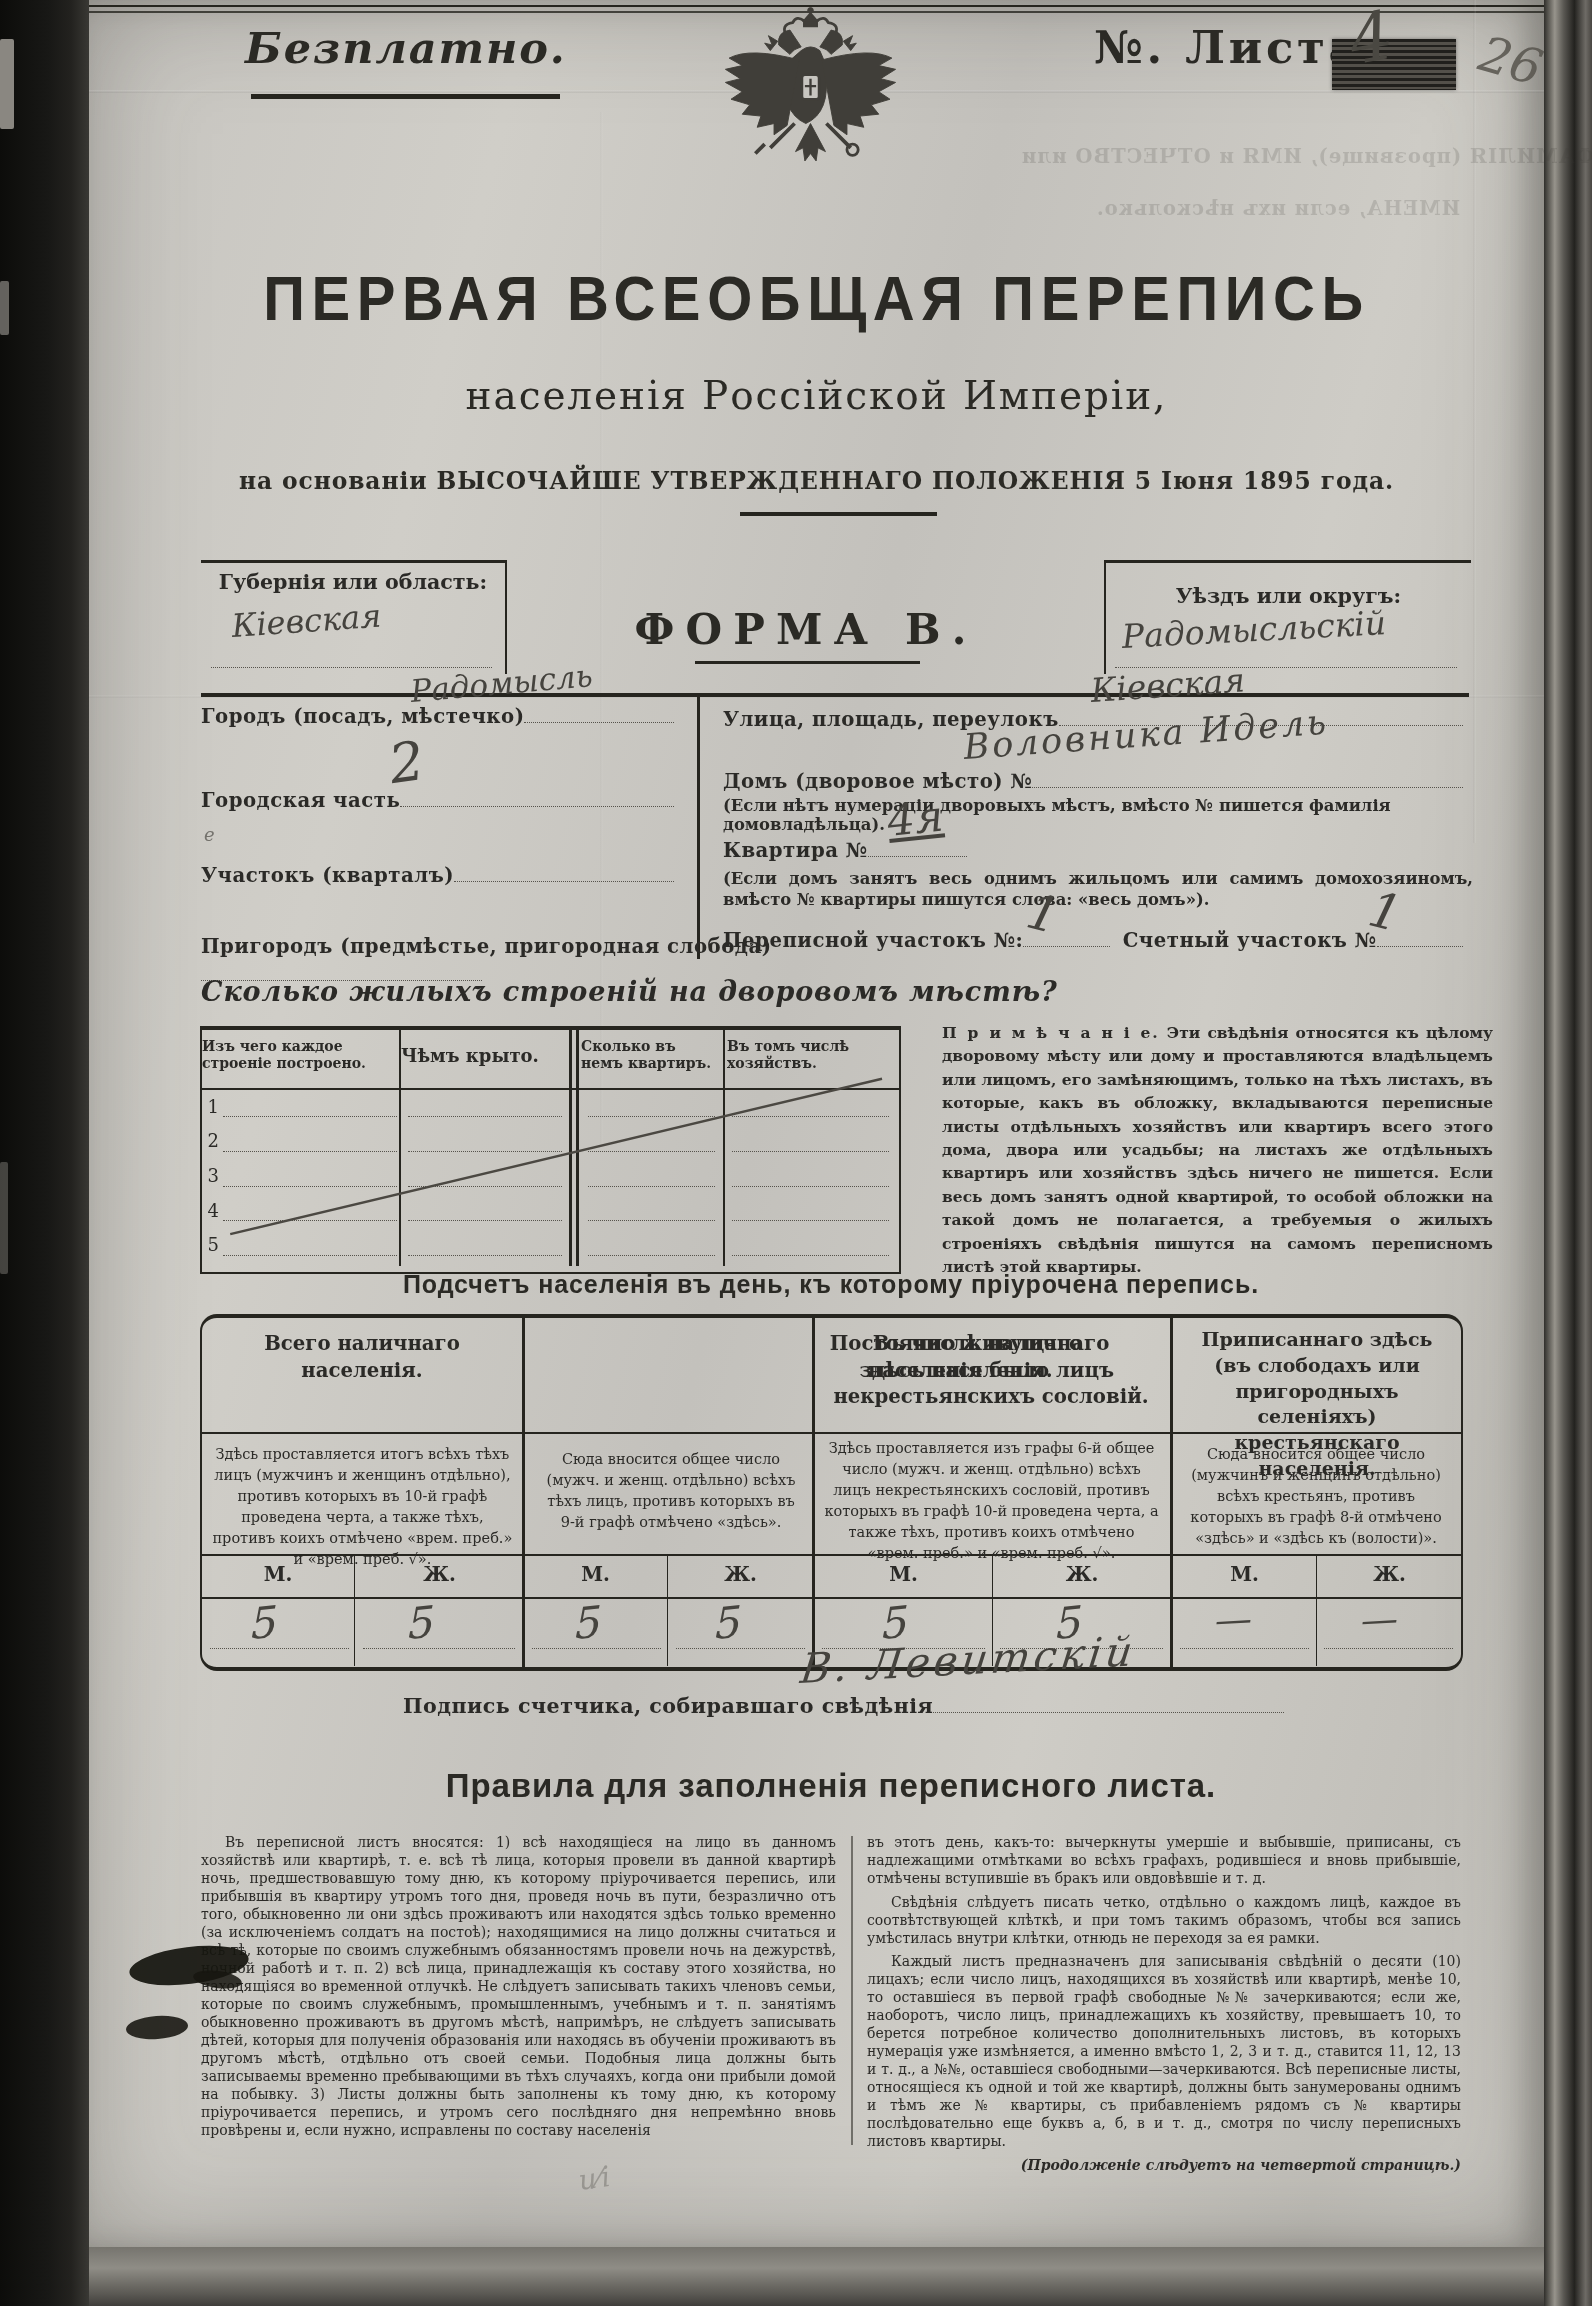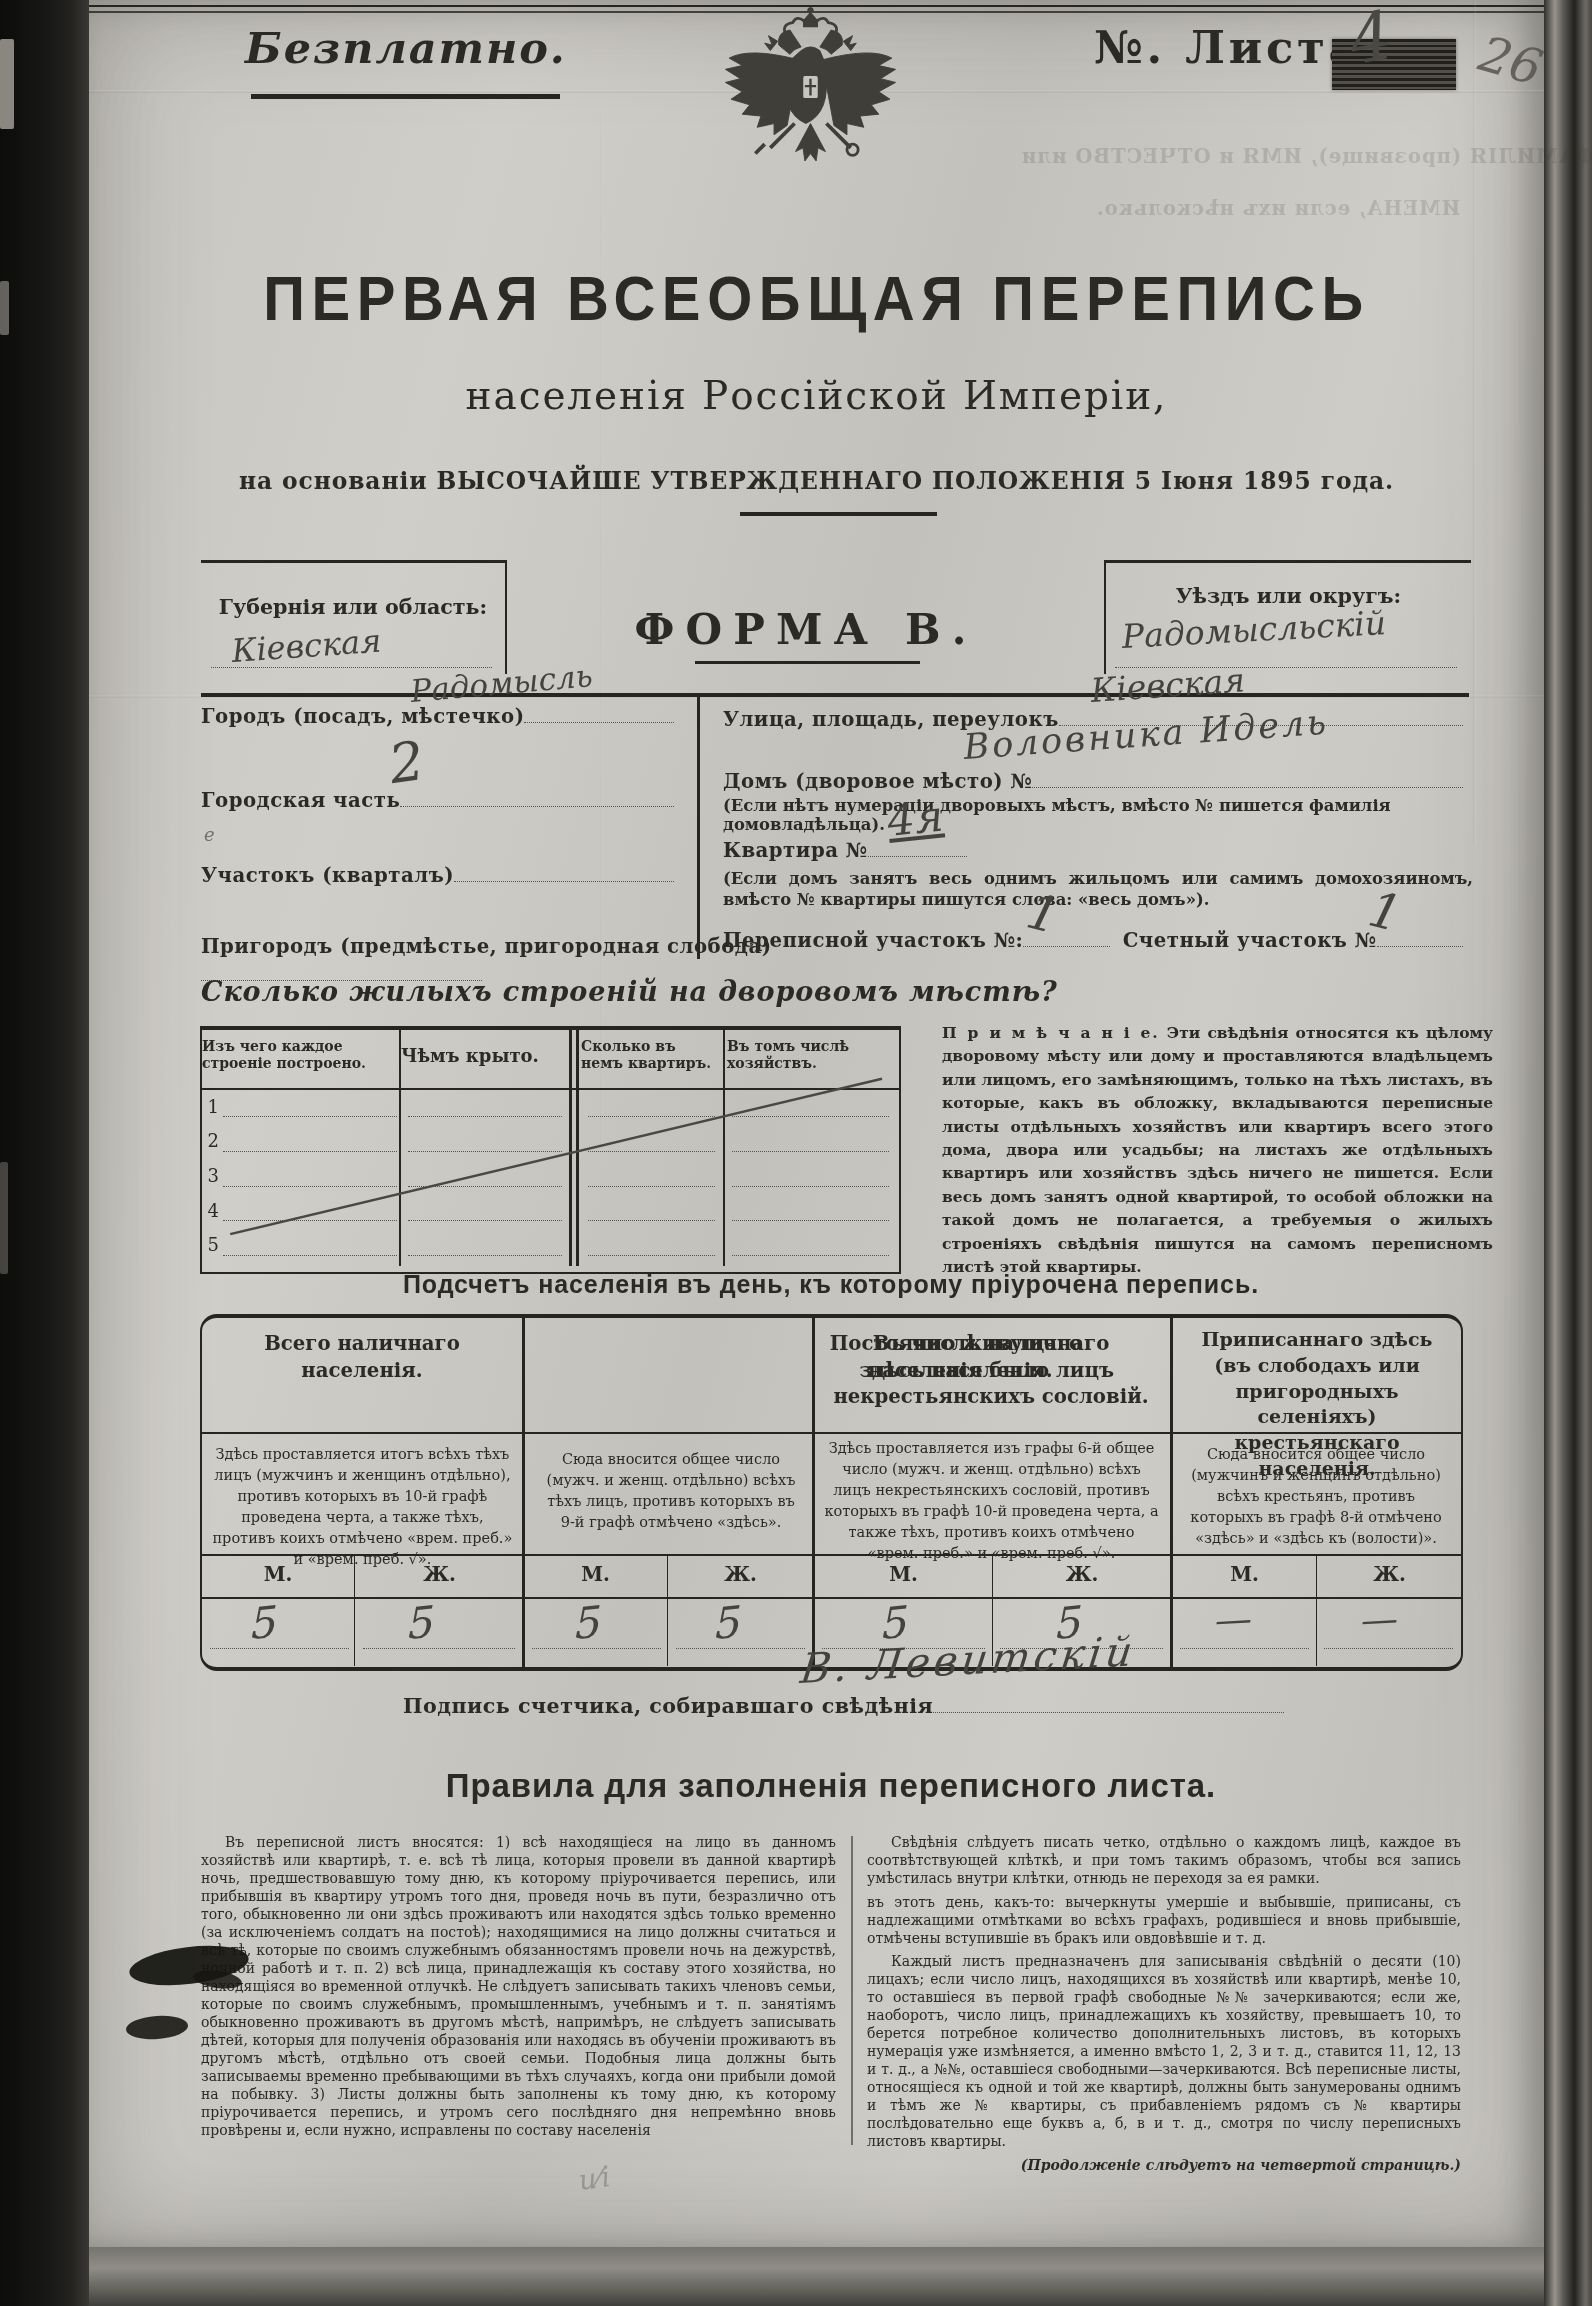--- a/index.html
+++ b/index.html
@@ -92,21 +92,21 @@
 
   <div class="abs mirror" style="left:1021px;top:145px;font-size:19.7px;letter-spacing:0.9px;">ФАМИЛІЯ (прозвище), ИМЯ и ОТЧЕСТВО или</div>
   <div class="abs mirror" style="left:1096px;top:197px;font-size:19.7px;letter-spacing:0.9px;">ИМЕНА, если ихъ нѣсколько.</div>
 
   <div class="abs sans ink" style="left:89px;top:264px;width:1455px;text-align:center;font-size:58px;font-weight:700;letter-spacing:6.6px;transform:scaleY(1.08);">ПЕРВАЯ ВСЕОБЩАЯ ПЕРЕПИСЬ</div>
   <div class="abs ink" style="left:89px;top:373px;width:1455px;text-align:center;font-size:39px;letter-spacing:1.9px;">населенія Россійской Имперіи,</div>
   <div class="abs ink" style="left:89px;top:467px;width:1455px;text-align:center;font-size:23.4px;font-weight:600;letter-spacing:0.9px;">на основаніи ВЫСОЧАЙШЕ УТВЕРЖДЕННАГО ПОЛОЖЕНІЯ 5 Іюня 1895 года.</div>
   <div class="abs rule" style="left:740px;top:512px;width:197px;height:3.7px;"></div>
 
   <div class="abs" style="left:201px;top:560px;width:304px;height:111px;border-top:3.7px solid #26251f;border-right:2.8px solid #26251f;">
-    <div style="margin-top:32px;text-align:center;font-size:20.6px;font-weight:700;">Губернія или область:</div>
+    <div style="margin-top:7px;text-align:center;font-size:20.6px;font-weight:700;">Губернія или область:</div>
     <div class="hw" style="margin:13px 0 0 32px;font-size:32px;transform:rotate(-4deg);">Кіевская</div>
   </div>
   <div class="abs dotline" style="left:211px;top:667px;width:281px;"></div>
 
   <div class="abs ink" style="left:525px;top:605px;width:562px;text-align:center;font-size:42px;font-weight:700;letter-spacing:11.2px;">ФОРМА В.</div>
   <div class="abs rule" style="left:695px;top:661px;width:225px;height:2.8px;"></div>
 
   <div class="abs" style="left:1104px;top:560px;width:365px;height:111px;border-top:3.7px solid #26251f;border-left:2.8px solid #26251f;">
     <div style="margin-top:20.6px;text-align:center;font-size:20.6px;font-weight:700;">Уѣздъ или округъ:</div>
     <div class="hw" style="margin:9.4px 0 0 17px;font-size:33px;transform:rotate(-3deg);">Радомысльскій</div>
@@ -282,22 +282,22 @@
   </div>
   <div class="abs hw" style="left:798px;top:1645px;font-size:41px;transform:rotate(-3deg) skewX(-10deg);letter-spacing:3.7px;">В. Левитскій</div>
 
   <div class="abs sans ink" style="left:201px;top:1767px;width:1260px;text-align:center;font-size:33px;font-weight:700;letter-spacing:0.9px;">Правила для заполненія переписного листа.</div>
 
   <div class="abs rule" style="left:851px;top:1836px;width:1.9px;height:309px;opacity:.55;"></div>
 
   <div class="abs rules-col just" style="left:201px;top:1833px;width:635px;text-indent:24px;">Въ переписной листъ вносятся: 1) всѣ находящіеся на лицо въ данномъ хозяйствѣ или квартирѣ, т. е. всѣ тѣ лица, которыя провели въ данной квартирѣ ночь, предшествовавшую тому дню, къ которому пріурочивается перепись, или прибывшія въ квартиру утромъ того дня, проведя ночь въ пути, безразлично отъ того, обыкновенно ли они здѣсь проживаютъ или находятся здѣсь только временно (за исключеніемъ солдатъ на постоѣ); находящимися на лицо должны считаться и всѣ тѣ, которые по своимъ служебнымъ обязанностямъ провели ночь на дежурствѣ, ночной работѣ и т. п. 2) всѣ лица, принадлежащія къ составу этого хозяйства, но находящіяся во временной отлучкѣ. Не слѣдуетъ записывать такихъ членовъ семьи, которые по своимъ служебнымъ, промышленнымъ, учебнымъ и т. п. занятіямъ обыкновенно проживаютъ въ другомъ мѣстѣ, напримѣръ, не слѣдуетъ записывать дѣтей, которыя для полученія образованія или находясь въ обученіи проживаютъ въ другомъ мѣстѣ, отдѣльно отъ своей семьи. Подобныя лица должны быть записываемы временно пребывающими въ тѣхъ случаяхъ, когда они прибыли домой на побывку. 3) Листы должны быть заполнены къ тому дню, къ которому пріурочивается перепись, и утромъ сего послѣдняго дня непремѣнно вновь провѣрены и, если нужно, исправлены по составу населенія</div>
 
   <div class="abs rules-col" style="left:867px;top:1833px;width:594px;">
+    <p class="just">въ этотъ день, какъ-то: вычеркнуты умершіе и выбывшіе, приписаны, съ надлежащими отмѣтками во всѣхъ графахъ, родившіеся и вновь прибывшіе, отмѣчены вступившіе въ бракъ или овдовѣвшіе и т. д.</p>
     <p class="just" style="text-indent:24px;">Свѣдѣнія слѣдуетъ писать четко, отдѣльно о каждомъ лицѣ, каждое въ соотвѣтствующей клѣткѣ, и при томъ такимъ образомъ, чтобы вся запись умѣстилась внутри клѣтки, отнюдь не переходя за ея рамки.</p>
-    <p class="just">въ этотъ день, какъ-то: вычеркнуты умершіе и выбывшіе, приписаны, съ надлежащими отмѣтками во всѣхъ графахъ, родившіеся и вновь прибывшіе, отмѣчены вступившіе въ бракъ или овдовѣвшіе и т. д.</p>
     <p class="just" style="text-indent:24px;">Каждый листъ предназначенъ для записыванія свѣдѣній о десяти (10) лицахъ; если число лицъ, находящихся въ хозяйствѣ или квартирѣ, менѣе 10, то оставшіеся въ первой графѣ свободные №№ зачеркиваются; если же, наоборотъ, число лицъ, принадлежащихъ къ хозяйству, превышаетъ 10, то берется потребное количество дополнительныхъ листовъ, въ которыхъ нумерація уже измѣняется, а именно вмѣсто 1, 2, 3 и т. д., ставится 11, 12, 13 и т. д., а №№, оставшіеся свободными—зачеркиваются. Всѣ переписные листы, относящіеся къ одной и той же квартирѣ, должны быть занумерованы однимъ и тѣмъ же № квартиры, съ прибавленіемъ рядомъ съ № квартиры послѣдовательно еще буквъ а, б, в и т. д., смотря по числу переписныхъ листовъ квартиры.</p>
     <p style="text-align:right;font-style:italic;font-weight:600;">(Продолженіе слѣдуетъ на четвертой страницѣ.)</p>
   </div>
 
   <div class="abs blot" style="left:129px;top:1947px;width:120px;height:37px;transform:rotate(-7deg);"></div>
   <div class="abs blot" style="left:193px;top:1971px;width:49px;height:17px;transform:rotate(8deg);opacity:.85;"></div>
   <div class="abs blot" style="left:126px;top:2016px;width:62px;height:22.5px;transform:rotate(-4deg);opacity:.88;"></div>
 
   <div class="abs hw" style="left:581px;top:2164px;font-size:28px;opacity:.32;transform:rotate(-8deg);">и⁄і</div>
 

